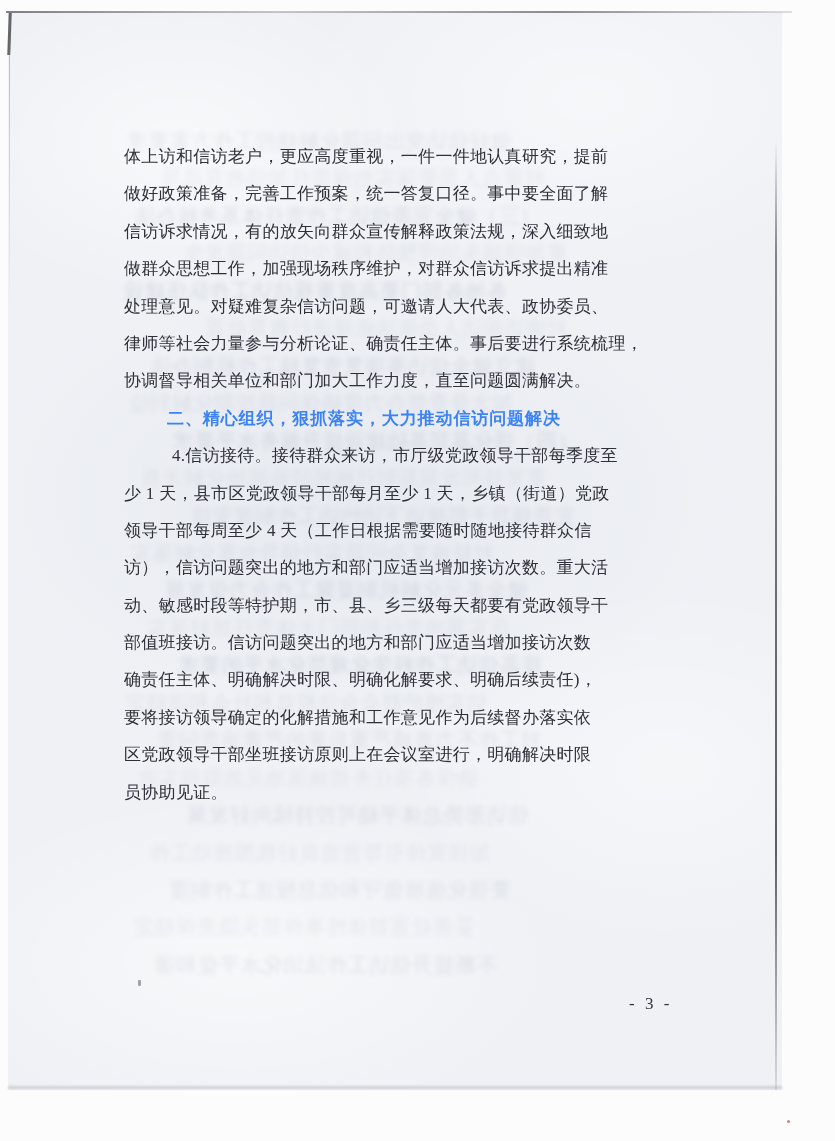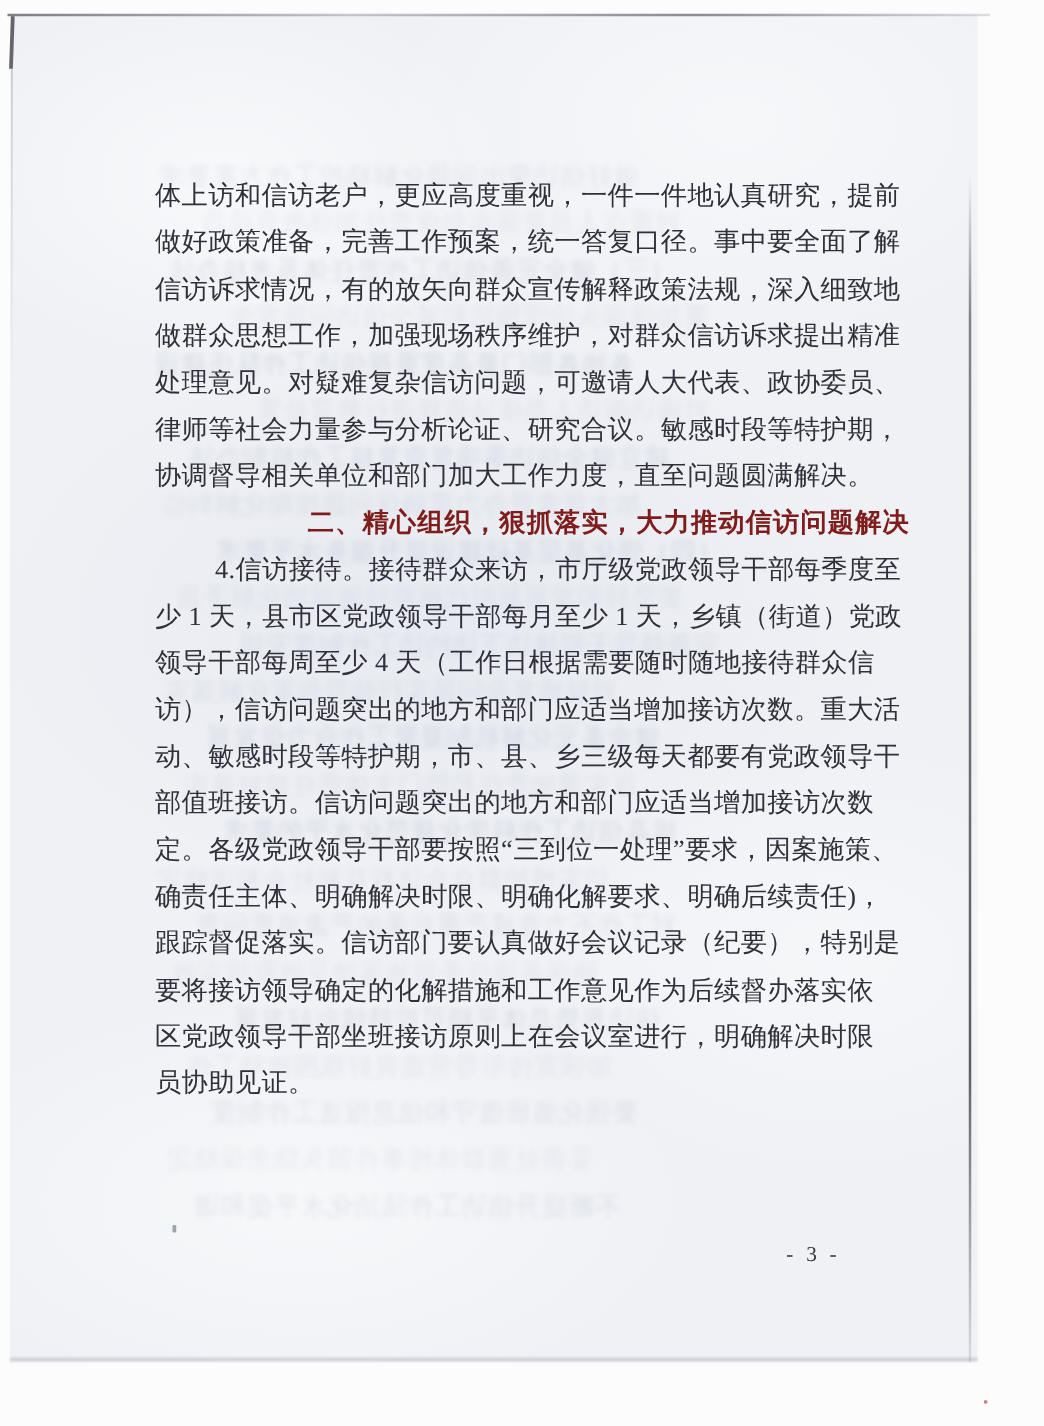--- a/index.html
+++ b/index.html
@@ -47,28 +47,27 @@
     position:absolute;left:120px;top:0;width:602px;height:1141px;pointer-events:none;
   }
   .ghost-line{
     position:absolute;white-space:nowrap;font-size:21px;letter-spacing:.4px;
     color:#7d89a2;transform:scaleX(-1);filter:blur(2.3px);
     font-family:"Liberation Serif","DejaVu Serif",serif;
   }
   
   .textblock{
     position:absolute;left:124px;top:138px;width:604px;
-    color:#30303a;font-size:21px;letter-spacing:.3px;
+    color:#30303a;font-size:17px;letter-spacing:.3px;
   }
   .line{height:37.4px;line-height:37.4px;white-space:nowrap;}
   .indent{padding-left:48px;}
   .heading{
-    padding-left:43px;font-weight:bold;color:#7f1d1d;letter-spacing:.9px;
+    padding-left:43px;font-weight:bold;color:#3b82f6;letter-spacing:.9px;
     font-family:"Liberation Sans","DejaVu Sans",sans-serif;
-    text-align:right;
   }
   .pagenum{
     position:absolute;left:629px;top:994px;font-size:17px;letter-spacing:3px;
     color:#35353d;font-family:"Liberation Serif","DejaVu Serif",serif;
   }
   .speck-gray{
     position:absolute;left:138px;top:980px;width:3px;height:6px;
     background:rgba(90,95,105,.55);border-radius:1px;
   }
   .speck-red{
@@ -114,32 +113,30 @@
       <div class="ghost-line" style="top: 913.45px; left: 12px; opacity: 0.11;">妥善处置群体性事件苗头隐患保稳定</div>
       <div class="ghost-line" style="top: 950.9px; left: 34px; opacity: 0.17;">不断提升信访工作法治化水平促和谐</div>
     </div>
 
   <div class="textblock">
     <div class="line">体上访和信访老户，更应高度重视，一件一件地认真研究，提前</div>
     <div class="line">做好政策准备，完善工作预案，统一答复口径。事中要全面了解</div>
     <div class="line">信访诉求情况，有的放矢向群众宣传解释政策法规，深入细致地</div>
     <div class="line">做群众思想工作，加强现场秩序维护，对群众信访诉求提出精准</div>
     <div class="line">处理意见。对疑难复杂信访问题，可邀请人大代表、政协委员、</div>
-    <div class="line">律师等社会力量参与分析论证、研究合议。敏感时段等特护期，</div>
+    <div class="line">律师等社会力量参与分析论证、确责任主体。事后要进行系统梳理，</div>
     <div class="line">协调督导相关单位和部门加大工作力度，直至问题圆满解决。</div>
     <div class="line heading">二、精心组织，狠抓落实，大力推动信访问题解决</div>
     <div class="line indent">4.信访接待。接待群众来访，市厅级党政领导干部每季度至</div>
     <div class="line">少 1 天，县市区党政领导干部每月至少 1 天，乡镇（街道）党政</div>
     <div class="line">领导干部每周至少 4 天（工作日根据需要随时随地接待群众信</div>
     <div class="line">访），信访问题突出的地方和部门应适当增加接访次数。重大活</div>
     <div class="line">动、敏感时段等特护期，市、县、乡三级每天都要有党政领导干</div>
     <div class="line">部值班接访。信访问题突出的地方和部门应适当增加接访次数</div>
-    <div class="line">定。各级党政领导干部要按照“三到位一处理”要求，因案施策、</div>
     <div class="line">确责任主体、明确解决时限、明确化解要求、明确后续责任)，</div>
-    <div class="line">跟踪督促落实。信访部门要认真做好会议记录（纪要），特别是</div>
     <div class="line">要将接访领导确定的化解措施和工作意见作为后续督办落实依</div>
     <div class="line">区党政领导干部坐班接访原则上在会议室进行，明确解决时限</div>
     <div class="line">员协助见证。</div>
   </div>
 
   <div class="pagenum">- 3 -</div>
 
   <div class="speck-gray"></div>
   <div class="speck-red"></div>
 

